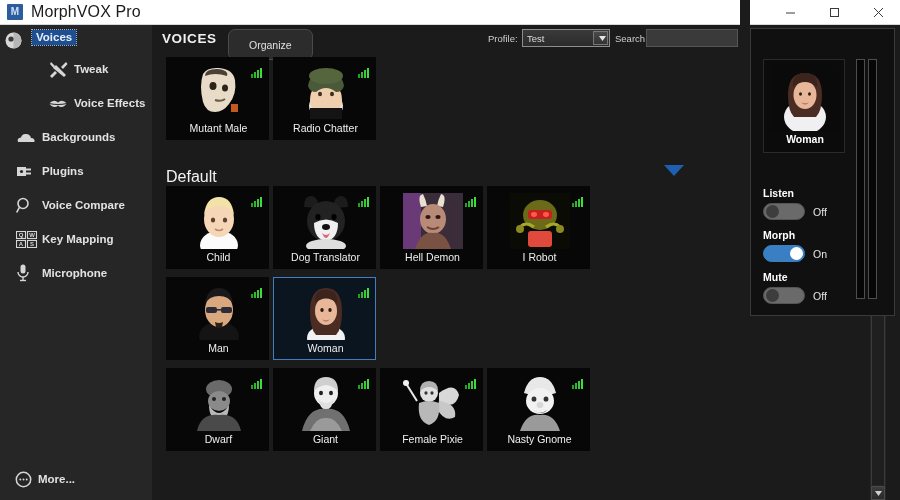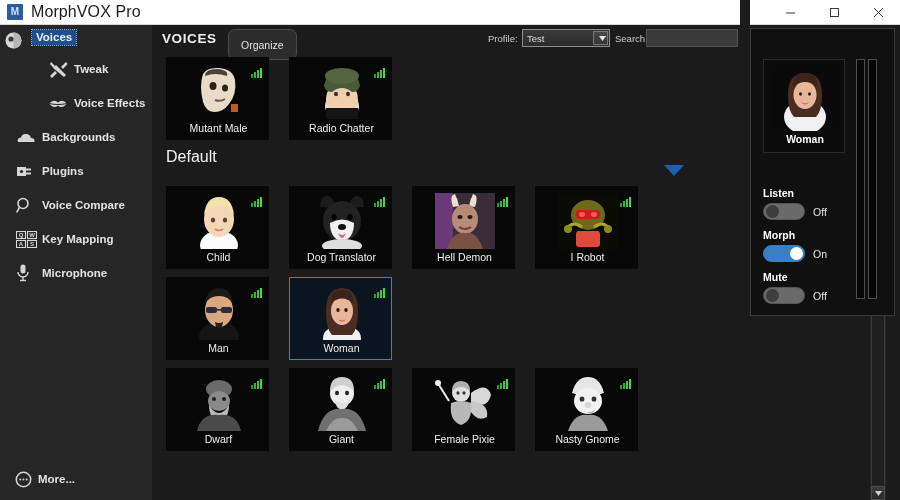--- a/index.html
+++ b/index.html
@@ -69,21 +69,21 @@
     position: absolute; left: 152px; top: 25px; width: 588px; height: 475px;
     background: #1b1b1b;
   }
   .main-head { position: relative; height: 30px; }
   .mh-title {
     position: absolute; left: 10px; top: 6px; color: #f0f0f0;
     font-size: 13.5px; font-weight: bold; letter-spacing: .6px;
   }
   .mh-organize {
     position: absolute; left: 76px; top: 4px; height: 31px;
-    padding: 0 12px; display: flex; align-items: center;
+    padding: 0 20px; display: flex; align-items: center;
     border: 1px solid #4a4a4a; border-radius: 7px;
     background: #2c2c2c; color: #e0e0e0; font-size: 10.5px;
   }
   .mh-profile-lbl { position: absolute; left: 336px; top: 8px; color: #cfcfcf; font-size: 9.5px; }
   .mh-select {
     position: absolute; left: 370px; top: 4px; width: 88px; height: 18px;
     background: linear-gradient(#3a3a3a,#2b2b2b); border: 1px solid #8d8d8d;
     display: flex; align-items: center;
   }
   .mh-select span { color: #dcdcdc; font-size: 9.5px; padding-left: 4px; }
@@ -97,37 +97,37 @@
     position: absolute; left: 494px; top: 4px; width: 92px; height: 18px;
     background: #3a3a3a; border: 1px solid #555; color: #ddd; font-size: 9.5px;
     padding-left: 4px; font-family: "Liberation Sans", sans-serif;
   }
 
   
   .grid-area {
     position: absolute; left: 0; top: 30px; width: 570px; height: 445px;
     overflow: hidden;
   }
-  .row { display: flex; padding-left: 14px; gap: 20px; }
+  .row { display: flex; padding-left: 14px; gap: 4px; }
   .tile {
     width: 103px; height: 83px; background: #070707; position: relative;
     border: 1px solid #070707;
   }
   .tile.selected { border: 1px solid #3f7fbf; background: #0b1520; }
   .tile-art {
     position: absolute; left: 0; top: 4px; width: 103px; height: 58px;
     display: flex; align-items: flex-end; justify-content: center;
   }
   .tile-name {
     position: absolute; left: 0; bottom: 5px; width: 103px; text-align: center;
     color: #efefef; font-size: 10.5px;
   }
   .tile-spk { position: absolute; right: 6px; top: 6px; }
   .section {
-    display: flex; align-items: flex-start; padding-left: 14px; height: 38px;
+    display: flex; align-items: flex-end; padding-left: 14px; height: 38px;
     position: relative; width: 556px;
   }
   .section-title { color: #f2f2f2; font-size: 16px; }
   .section-chevron { position: absolute; right: 24px; top: 14px; }
 
   
   .scrollbar {
     position: absolute; left: 718px; top: 30px; width: 16px; height: 445px;
     background: #262626;
   }

